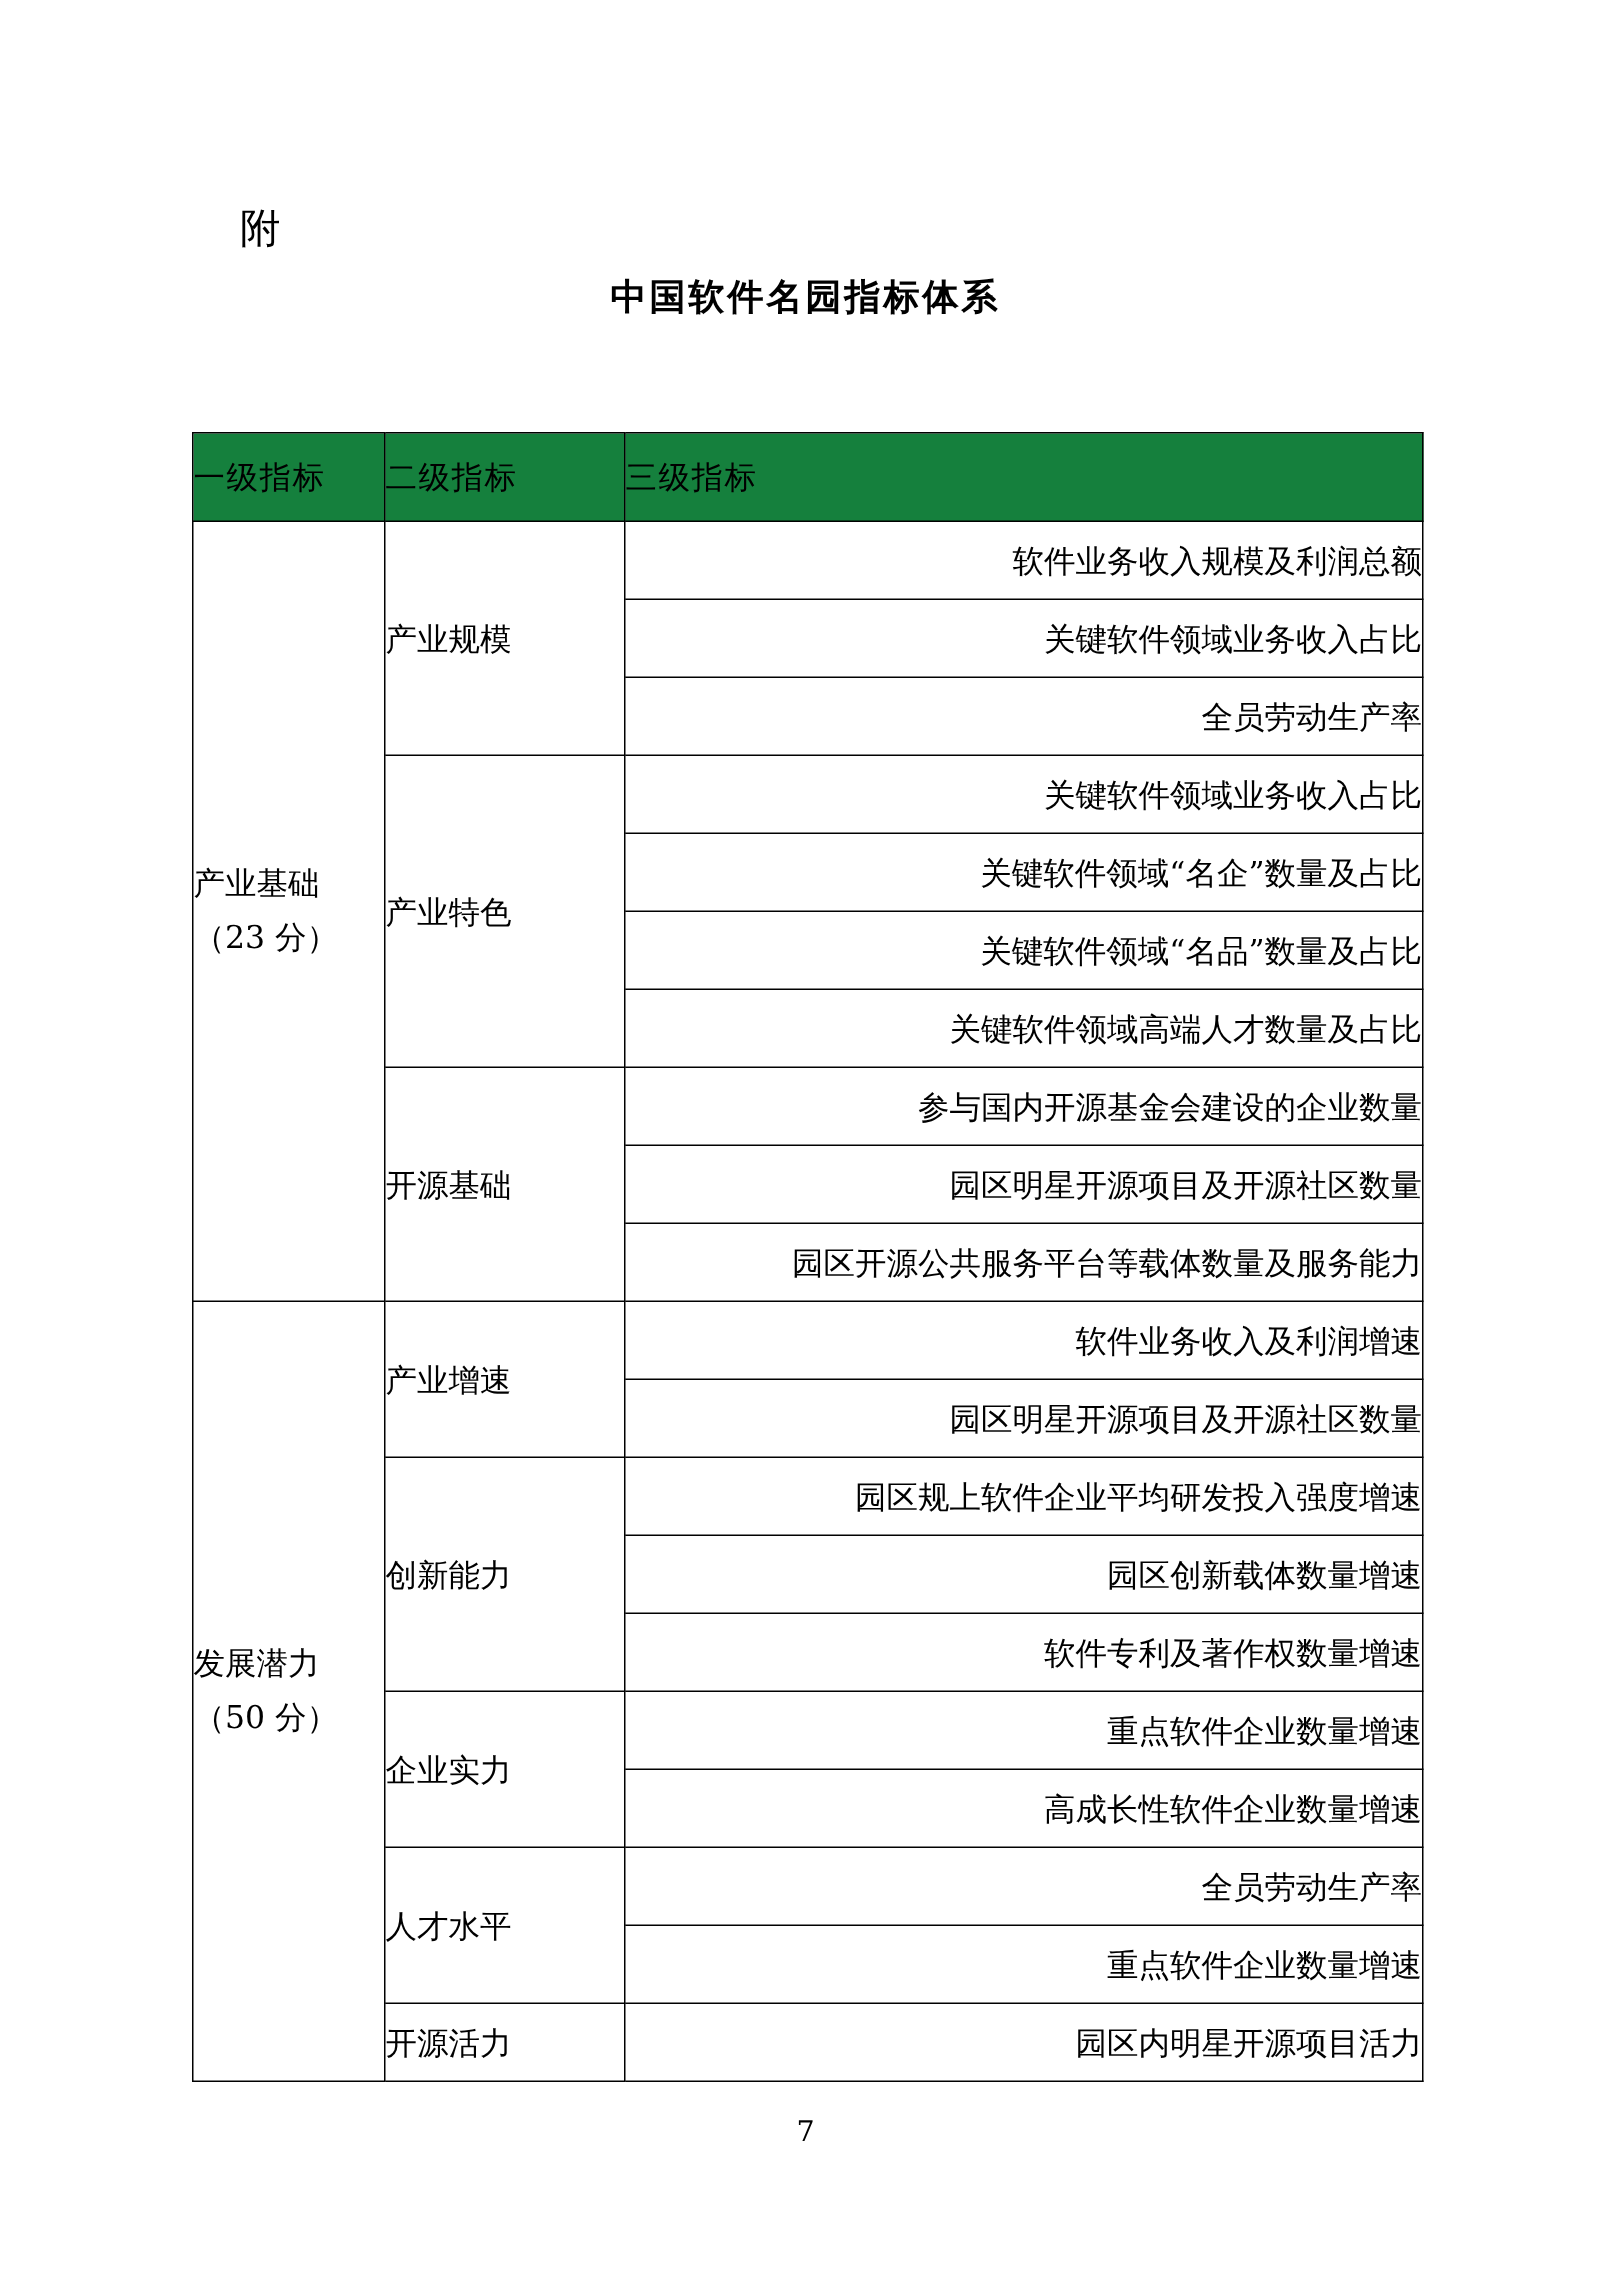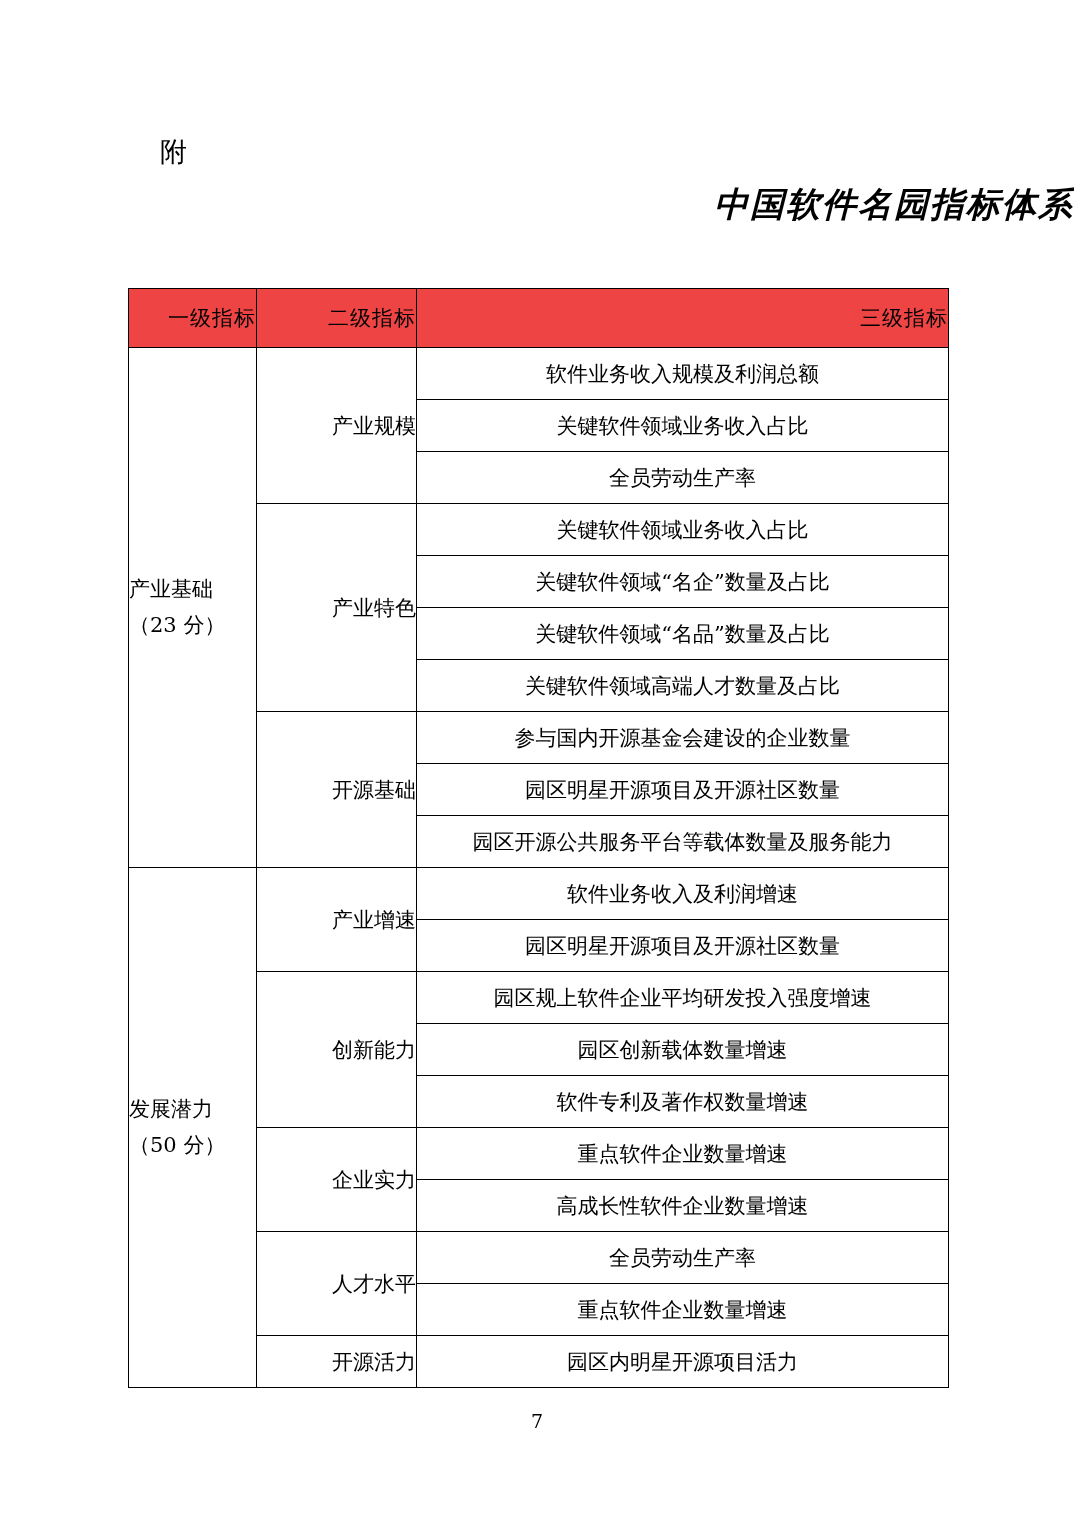--- a/index.html
+++ b/index.html
@@ -27,25 +27,24 @@
     left: 160px;
     top: 134px;
     font-size: 27px;
     letter-spacing: 1px;
   }
   .doc-title {
     position: absolute;
     left: 0;
     right: 0;
     top: 182px;
-    text-align: right;
-    font-size: 34px;
+    text-align: center;
+    font-size: 24px;
     font-weight: bold;
     letter-spacing: 2px;
-    font-style: italic;
   }
   .table-wrap {
     position: absolute;
     left: 128px;
     top: 288px;
     width: 820px;
   }
   table.indicators {
     border-collapse: collapse;
     width: 820px;
@@ -56,36 +55,36 @@
     font-weight: normal;
     font-size: 21px;
     padding: 0;
     vertical-align: middle;
   }
   .col1 { width: 128px; }
   .col2 { width: 160px; }
   .col3 { width: 532px; }
 
   thead td {
-    background: #ef4444;
-    text-align: right;
+    background: #15803d;
+    text-align: left;
     height: 58px;
     font-size: 23px;
     letter-spacing: 1px;
   }
   td.lvl1 {
     line-height: 1.7;
     font-size: 22px;
   }
   td.lvl2 {
+    text-align: left;
+    font-size: 22px;
+  }
+  td.lvl3 {
     text-align: right;
-    font-size: 22px;
-  }
-  td.lvl3 {
-    text-align: center;
     padding-left: 14px;
     height: 51px;
     font-size: 21px;
   }
   .page-number {
     position: absolute;
     left: 0;
     right: 0;
     top: 1410px;
     text-align: center;

